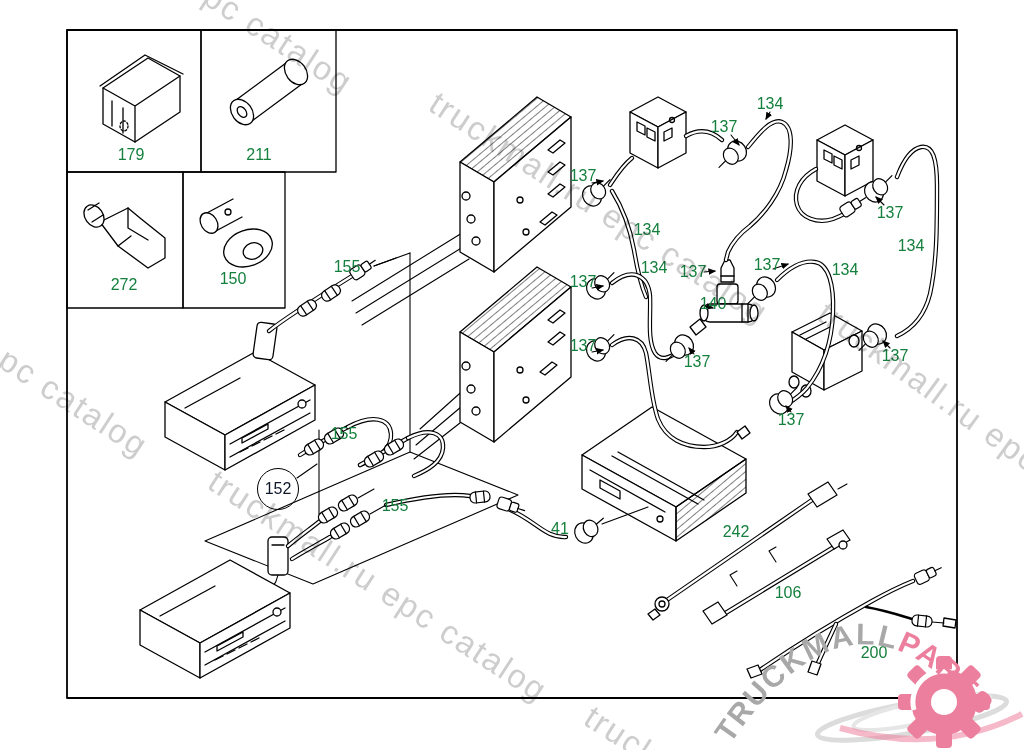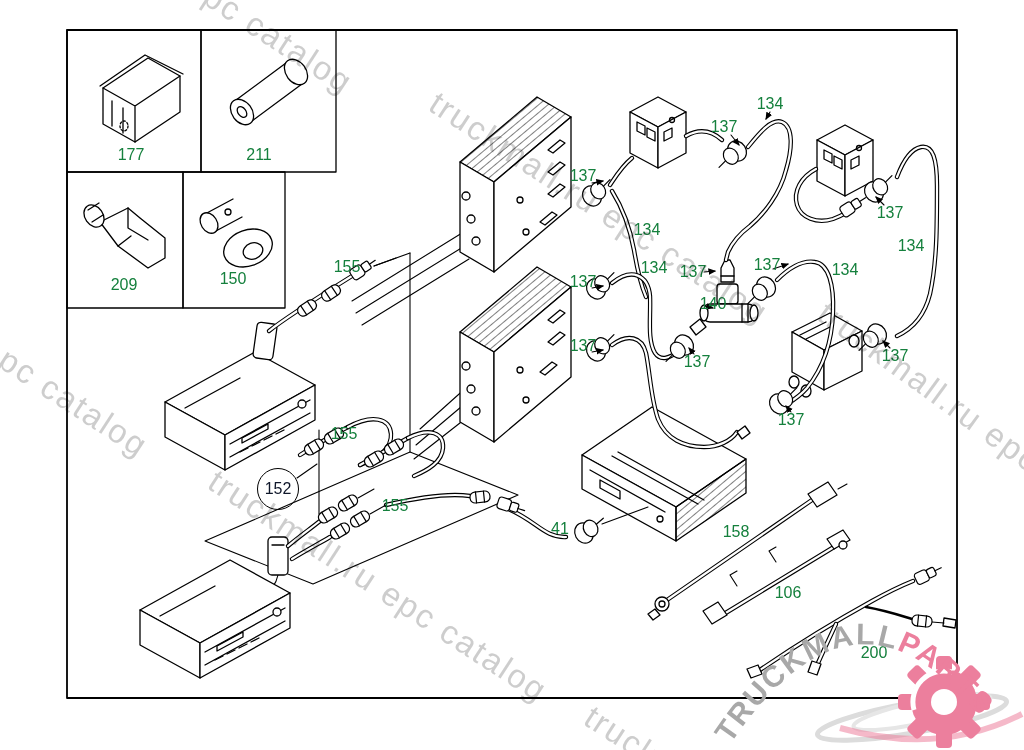--- a/index.html
+++ b/index.html
@@ -308,23 +308,23 @@
         <path d="M705,306 L713,308" marker-end="url(#ah)"></path>
         <path d="M694,354 L689,348" marker-end="url(#ah)"></path>
         <path d="M773,269 L788,264" marker-end="url(#ah)"></path>
         <path d="M791,412 L786,406" marker-end="url(#ah)"></path>
         <path d="M890,348 L883,341" marker-end="url(#ah)"></path>
         <path d="M602,524 L648,507"></path>
       </g>
     </g>
   </svg>
 
-  <div class="co" style="left:131px;top:155px">177</div>
+  <div class="co" style="left:131px;top:155px">179</div>
   <div class="co" style="left:259px;top:155px">211</div>
-  <div class="co" style="left:124px;top:285px">209</div>
+  <div class="co" style="left:124px;top:285px">272</div>
   <div class="co" style="left:233px;top:279px">150</div>
   <div class="co" style="left:347px;top:267px">155</div>
   <div class="co" style="left:583px;top:176px">137</div>
   <div class="co" style="left:647px;top:230px">134</div>
   <div class="co" style="left:724px;top:127px">137</div>
   <div class="co" style="left:770px;top:104px">134</div>
   <div class="co" style="left:890px;top:213px">137</div>
   <div class="co" style="left:911px;top:246px">134</div>
   <div class="co" style="left:583px;top:282px">137</div>
   <div class="co" style="left:654px;top:268px">134</div>
@@ -332,21 +332,21 @@
   <div class="co" style="left:767px;top:265px">137</div>
   <div class="co" style="left:845px;top:270px">134</div>
   <div class="co" style="left:713px;top:304px">140</div>
   <div class="co" style="left:583px;top:346px">137</div>
   <div class="co" style="left:697px;top:362px">137</div>
   <div class="co" style="left:895px;top:356px">137</div>
   <div class="co" style="left:791px;top:420px">137</div>
   <div class="co" style="left:344px;top:434px">155</div>
   <div class="co" style="left:395px;top:506px">155</div>
   <div class="co" style="left:560px;top:529px">41</div>
-  <div class="co" style="left:736px;top:532px">158</div>
+  <div class="co" style="left:736px;top:532px">242</div>
   <div class="co" style="left:788px;top:593px">106</div>
   <div class="co" style="left:874px;top:653px">200</div>
   <div class="co-circle" style="left:278px;top:489px">152</div>
 
   <div class="wm" style="left:200px;top:-34px;transform:rotate(33deg)">epc catalog</div>
   <div class="wm" style="left:443px;top:84px;transform:rotate(33deg)">truckmall.ru epc catalog</div>
   <div class="wm" style="left:-22px;top:318px;transform:rotate(33deg)">l epc catalog</div>
   <div class="wm" style="left:222px;top:462px;transform:rotate(33deg)">truckmall.ru epc catalog</div>
   <div class="wm" style="left:833px;top:294px;transform:rotate(36deg)">truckmall.ru epc</div>
   <div class="wm" style="left:598px;top:698px;transform:rotate(33deg)">truckmall</div>

